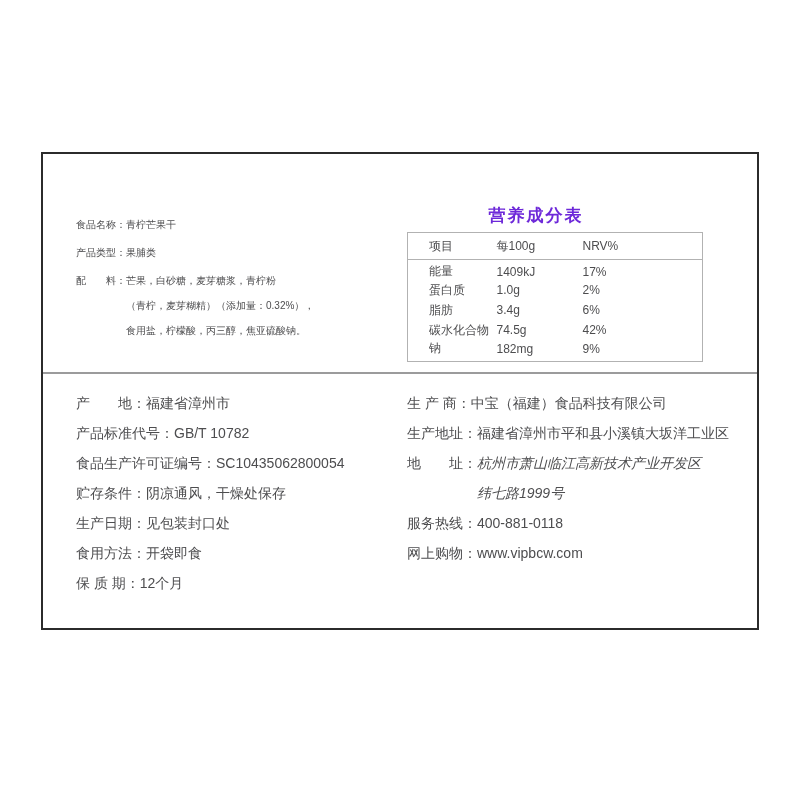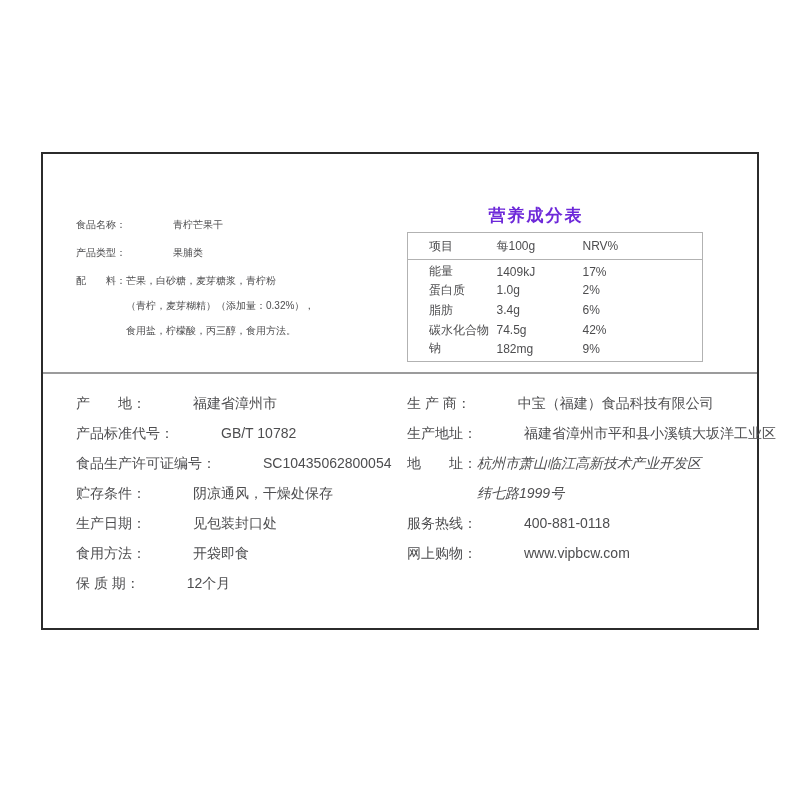--- a/index.html
+++ b/index.html
@@ -20,21 +20,21 @@
   }
   .section-divider {
     position:absolute; left:0; top:218px;
     width:100%; height:2px; background:#9b9b9c;
   }
   
   .left-info { position:absolute; left:33px; top:58px; font-size:10px; }
   .info-row { display:flex; line-height:25px; }
   .info-row.mb { margin-bottom:3px; }
   .lbl { white-space:pre; flex:0 0 auto; }
-  .val { white-space:pre;margin-left:47px; }
+  .val { white-space:pre; }
   .val-lines div { line-height:25px; white-space:pre; }
   
   .nutrition { position:absolute; left:364px; top:52px; width:258px; }
   .n-title {
     text-align:center; font-weight:bold; font-size:17px;
     color:#6d28d9; letter-spacing:2px; line-height:20px; margin-bottom:6px;
   }
   table.n-table {
     width:296px; border-collapse:collapse;
     border:1px solid #b2b2b2; font-size:12px; color:#4d4d4f;
@@ -66,21 +66,21 @@
       </div>
       <div class="info-row mb">
         <span class="lbl">产品类型：</span>
           <span class="val">果脯类</span>
       </div>
       <div class="info-row">
         <span class="lbl">配　　料：</span>
         <div class="val-lines">
           <div>芒果，白砂糖，麦芽糖浆，青柠粉</div>
           <div>（青柠，麦芽糊精）（添加量：0.32%），</div>
-          <div>食用盐，柠檬酸，丙三醇，食用方法。</div>
+          <div>食用盐，柠檬酸，丙三醇，焦亚硫酸钠。</div>
         </div>
       </div>
     </div>
 
     <div class="nutrition">
       <div class="n-title">营养成分表</div>
       <table class="n-table">
         <thead>
           <tr>
             <td class="c1">项目</td>

